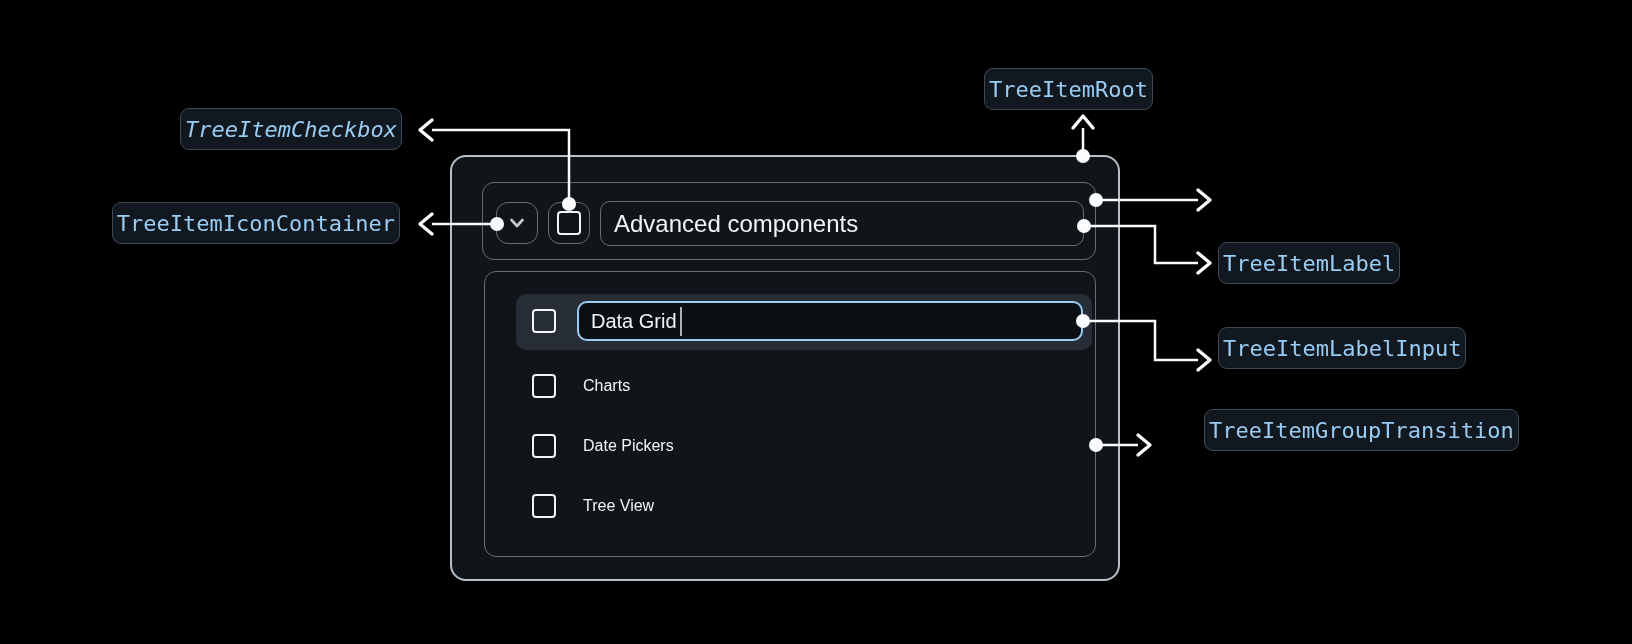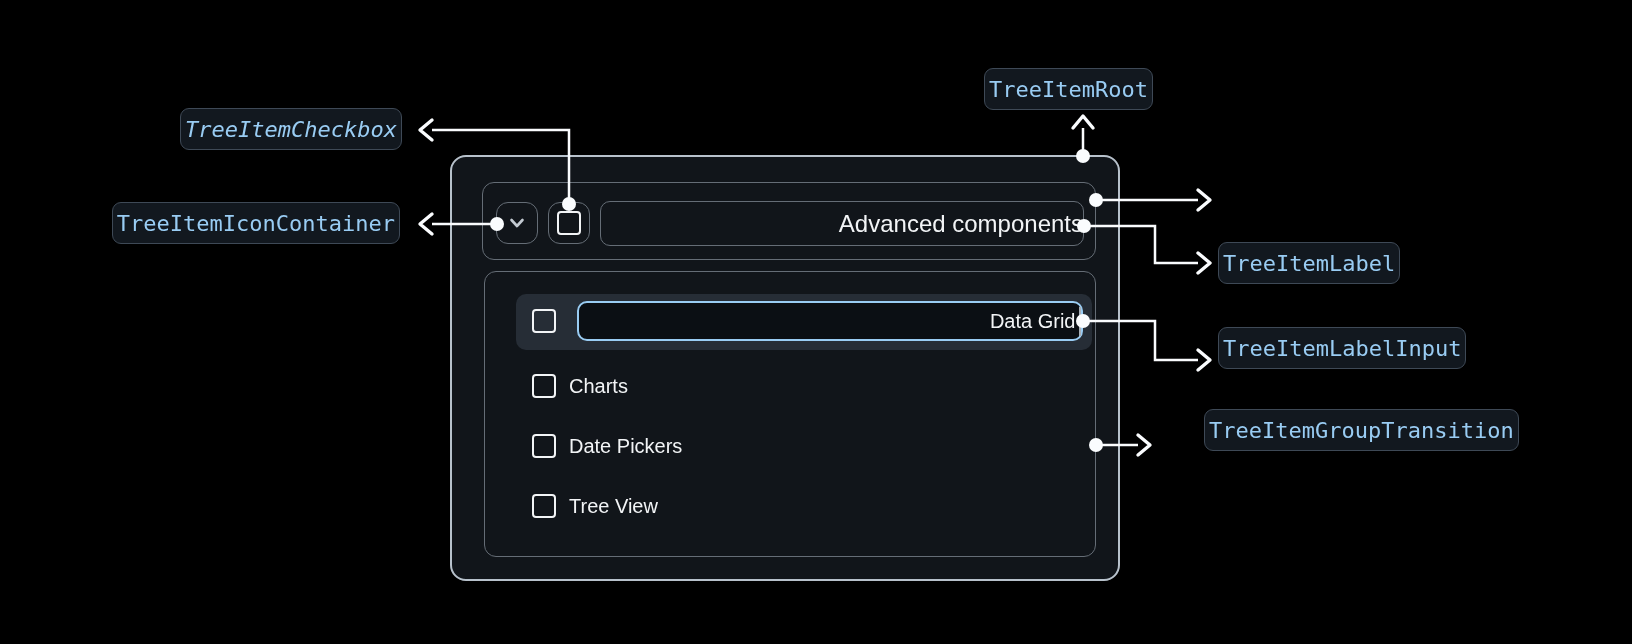--- a/index.html
+++ b/index.html
@@ -16,21 +16,21 @@
     --text:#f2f4f6;
     --connector:#fafcfe;
   }
   *{margin:0;padding:0;box-sizing:border-box;}
   html,body{background:var(--page-bg);}
   .stage{
     position:relative;width:1632px;height:644px;background:var(--page-bg);
     overflow:hidden;font-family:"Liberation Sans",sans-serif;
   }
   
-  .abs{position:absolute;justify-content:flex-end;}
+  .abs{position:absolute;}
   .root-box{
     left:450px;top:155px;width:670px;height:426px;
     background:var(--surface-bg);
     border:2px solid var(--root-border);border-radius:16px;
   }
   .content-box{
     left:482px;top:182px;width:614px;height:78px;
     border:1.5px solid var(--inner-border);border-radius:12px;
   }
   .icon-btn{
@@ -62,22 +62,22 @@
     left:577px;top:301px;width:506px;height:40px;
     background:var(--input-bg);
     border:2px solid var(--input-border);border-radius:10px;
     display:flex;align-items:center;padding-left:12px;
     font-size:20px;color:var(--text);
   }
   .caret{
     width:2.5px;height:29px;background:#a9b0b8;margin-left:3px;flex:none;
   }
   .tree-row{
-    left:532px;height:42px;display:flex;align-items:center;gap:13px;
-    font-size:20px;color:var(--text);
+    left:532px;height:42px;display:flex;align-items:center;gap:27px;
+    font-size:16px;color:var(--text);
   }
   .row-charts{top:365px;}
   .row-datepickers{top:425px;}
   .row-treeview{top:485px;}
   
   .chip{
     position:absolute;display:inline-flex;align-items:center;
     height:42px;padding:0 4px;white-space:nowrap;
     background:var(--annotation-bg);
     border:1.5px solid var(--annotation-border);border-radius:9px;

